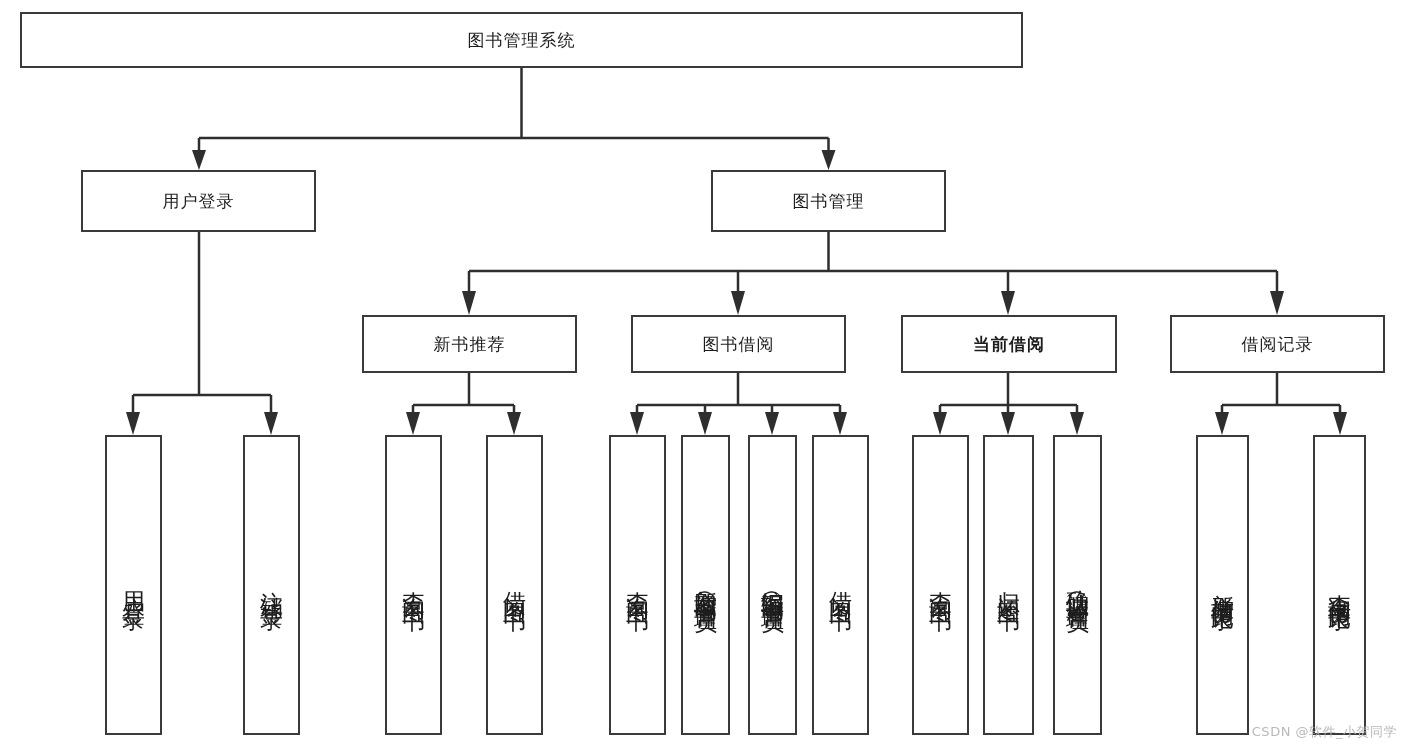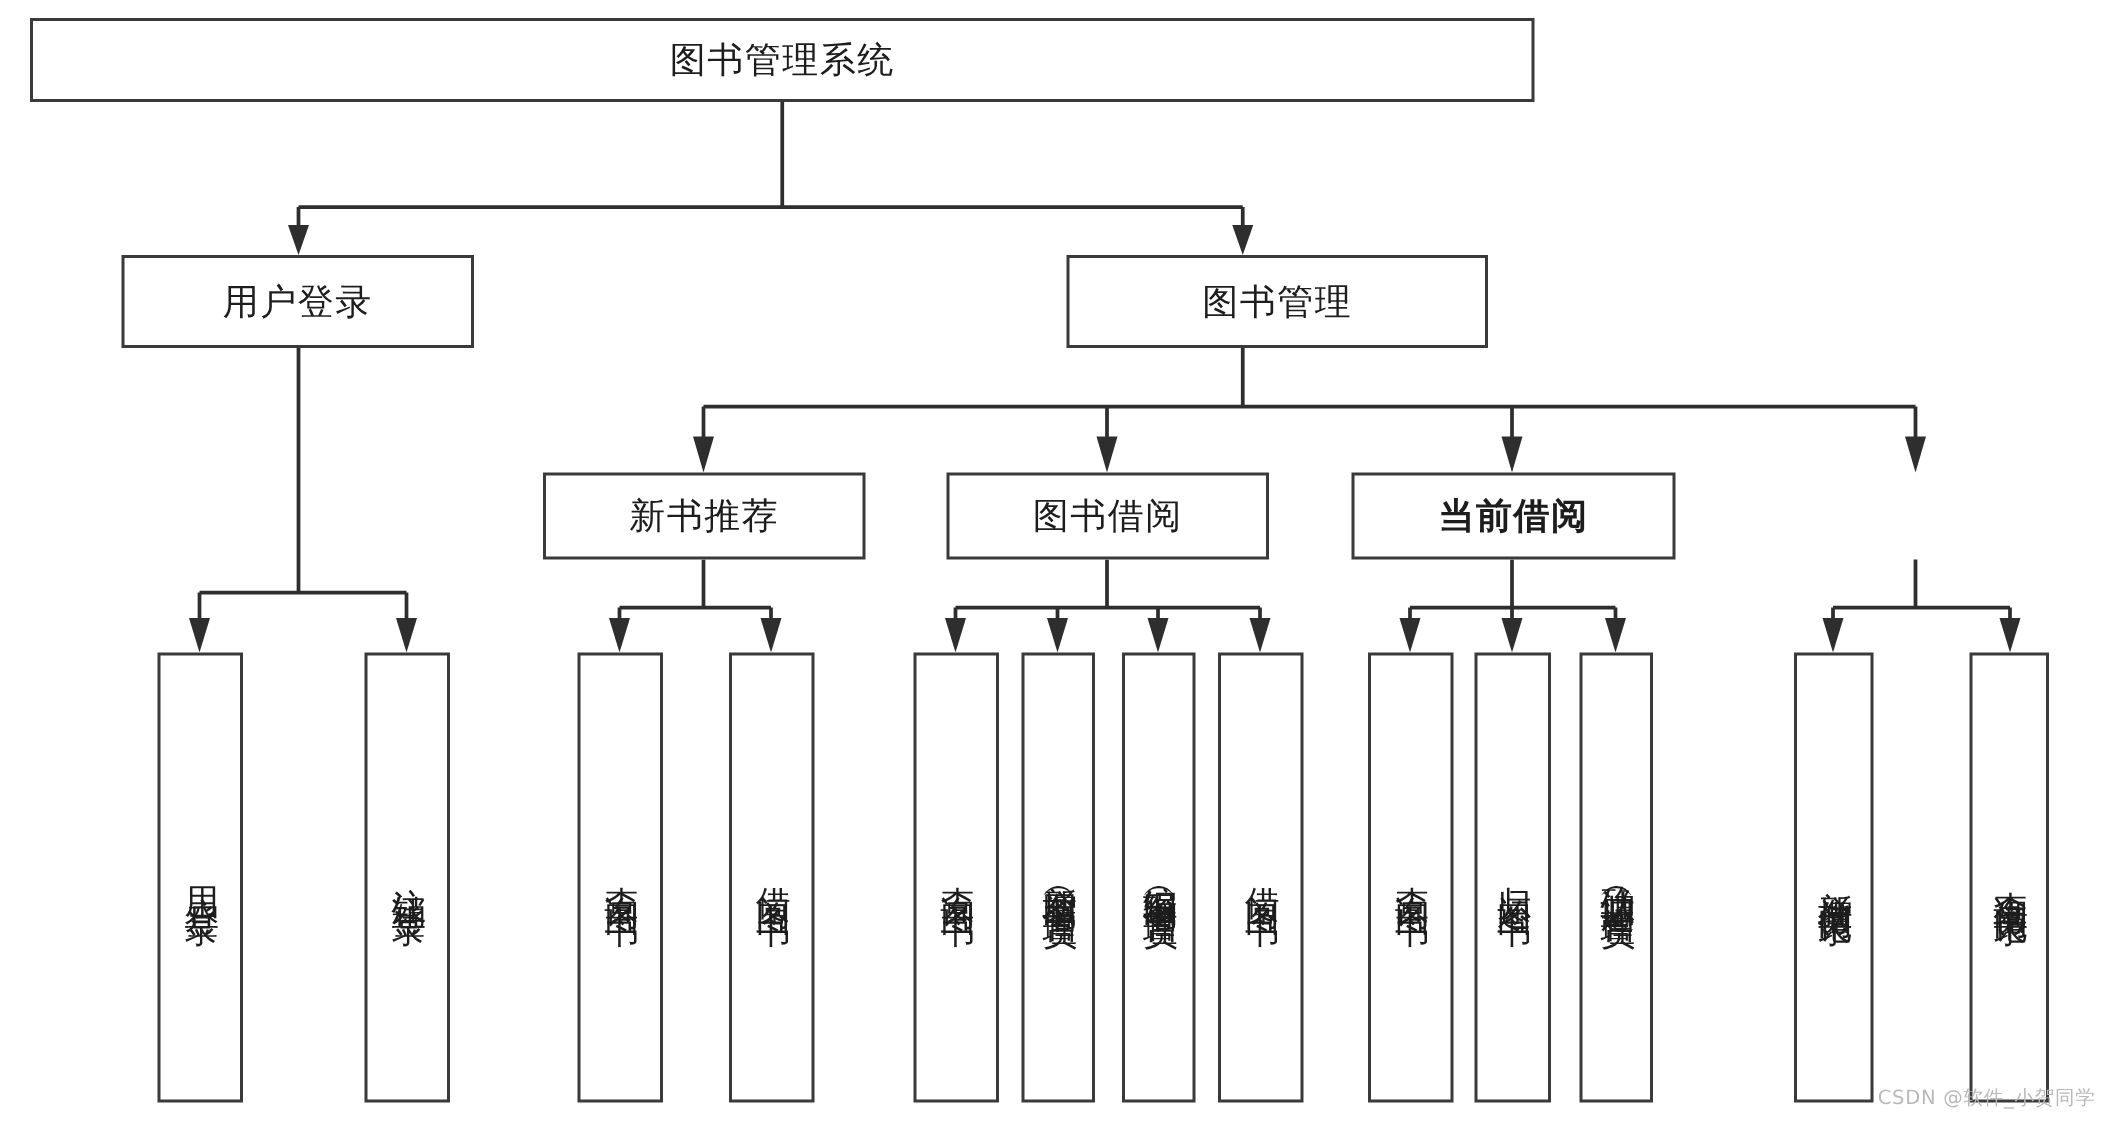--- a/index.html
+++ b/index.html
@@ -15,21 +15,21 @@
     position:absolute;
     box-sizing:border-box;
     background:#ffffff;
     border:2.5px solid #3a3a3a;
     display:flex;
     align-items:center;
     justify-content:center;
     color:#1d1d1d;
   }
   .node-h{
-    font-size:24px;
+    font-size:17px;
     letter-spacing:1px;
   }
   .node-v{
     writing-mode:vertical-rl;
     text-orientation:upright;
     font-size:23px;
     letter-spacing:6px;
     line-height:1;
     padding-top:6px;
     padding-bottom:6px;
@@ -112,25 +112,26 @@
     <line x1="1222" y1="405" x2="1340" y2="405"></line>
     <line x1="1222" y1="405" x2="1222" y2="418"></line>
     <polygon points="1222,435 1215,412 1229,412"></polygon>
     <line x1="1340" y1="405" x2="1340" y2="418"></line>
     <polygon points="1340,435 1333,412 1347,412"></polygon>
   </svg>
 
   <div class="node node-h" style="left:20px;top:12px;width:1003px;height:56px;">图书管理系统</div>
 
   <div class="node node-h" style="left:81px;top:170px;width:235px;height:62px;">用户登录</div>
-  <div class="node node-h" style="left:711px;top:170px;width:281px;height:62px;">图书管理</div>
+  <div class="node node-h" style="left:711px;top:170px;width:235px;height:62px;">图书管理</div>
 
   <div class="node node-h" style="left:631px;top:315px;width:215px;height:58px;">图书借阅</div>
   <div class="node node-h" style="left:362px;top:315px;width:215px;height:58px;">新书推荐</div>
   <div class="node node-h" style="left:901px;top:315px;width:216px;height:58px;font-weight:bold;">当前借阅</div>
+  <div class="node node-h" style="left:1170px;top:315px;width:215px;height:58px;">借阅记录</div>
 
   <div class="node node-v" style="left:105px;top:435px;width:57px;height:300px;">用户登录</div>
   <div class="node node-v" style="left:243px;top:435px;width:57px;height:300px;">注销登录</div>
 
   <div class="node node-v" style="left:385px;top:435px;width:57px;height:300px;">查询图书</div>
   <div class="node node-v" style="left:486px;top:435px;width:57px;height:300px;">借阅图书</div>
 
   <div class="node node-v" style="left:609px;top:435px;width:57px;height:300px;">查询图书</div>
   <div class="node node-v pack" style="left:681px;top:435px;width:49px;height:300px;">新增图书（管理员）</div>
   <div class="node node-v pack" style="left:748px;top:435px;width:49px;height:300px;">编辑图书（管理员）</div>

